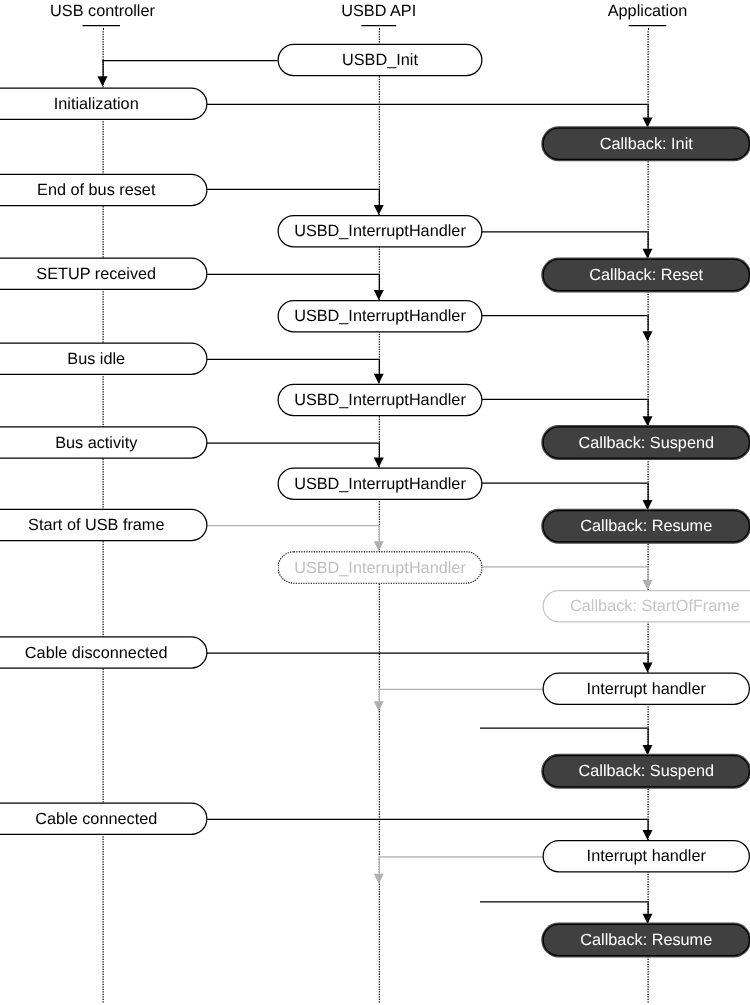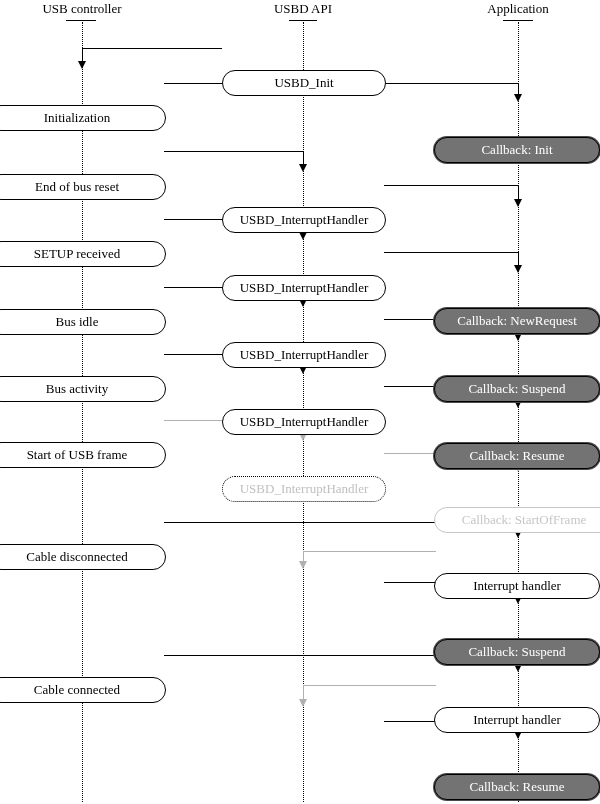--- a/index.html
+++ b/index.html
@@ -1,25 +1,25 @@
 <!DOCTYPE html>
 <html><head>
 <meta charset="utf-8">
 <style>
   html,body{margin:0;padding:0;background:#fff;}
   .canvas{position:relative;width:600px;height:804px;background:#fff;overflow:hidden;
-          font-family:Liberation Serif, serif;font-size:13px;color:#000;}
+          font-family:Liberation Sans, sans-serif;font-size:13px;color:#000;}
   .lifeline{position:absolute;top:22px;height:780px;width:0;border-left:1px dotted #000;}
   .actor{position:absolute;top:1px;transform:translateX(-50%);white-space:nowrap;}
   .tick{position:absolute;top:20px;height:0;border-top:1px solid #000;}
   .node{position:absolute;height:24px;line-height:24px;border:1px solid #000;border-radius:13px;
-        background:#fff;text-align:center;white-space:nowrap;box-sizing:content-box;margin-top:35px;}
+        background:#fff;text-align:center;white-space:nowrap;box-sizing:content-box;}
   .lbox{left:-12px;width:176px;}
   .mbox{left:222px;width:162px;}
-  .rpill{left:434px;width:164px;background:#737373;color:#fff;border-color:#000;box-shadow:0 0 0 1px #4a4a4a;}
+  .rpill{left:434px;width:164px;background:#404040;color:#fff;border-color:#000;box-shadow:0 0 0 1px #4a4a4a;}
   .rwhite{left:434px;width:164px;}
   .gdotted{border:1px dotted #000;color:#c0c0c0;}
   .gpill{left:434px;width:178px;border:1px solid #c6c6c6;color:#c6c6c6;}
   .hline{position:absolute;height:0;border-top:1px solid #000;}
   .vline{position:absolute;width:0;border-left:1px solid #000;}
   .grayline{border-color:#b0b0b0;}
   .arrow{position:absolute;width:0;height:0;border-left:4px solid transparent;
          border-right:4px solid transparent;border-top:8px solid #000;}
   .arrow.grayarr{border-top-color:#b0b0b0;}
 </style>
@@ -111,24 +111,24 @@
   <div class="hline" style="left:384px;top:721px;width:134px"></div>
   <div class="vline" style="left:518px;top:721px;height:10px"></div>
   <div class="arrow" style="left:514px;top:731px"></div>
 
   <div class="node mbox" style="top:35px">USBD_Init</div>
   <div class="node lbox" style="top:70px">Initialization</div>
   <div class="node rpill" style="top:102px">Callback: Init</div>
 
   <div class="node lbox" style="top:139px">End of bus reset</div>
   <div class="node mbox" style="top:172px">USBD_InterruptHandler</div>
+  <div class="node rpill" style="top:207px">Callback: Reset</div>
 
   <div class="node lbox" style="top:206px">SETUP received</div>
   <div class="node mbox" style="top:240px">USBD_InterruptHandler</div>
-  <div class="node rpill" style="top:273px">Callback: NewRequest</div>
 
   <div class="node lbox" style="top:274px">Bus idle</div>
   <div class="node mbox" style="top:307px">USBD_InterruptHandler</div>
   <div class="node rpill" style="top:341px">Callback: Suspend</div>
 
   <div class="node lbox" style="top:341px">Bus activity</div>
   <div class="node mbox" style="top:374px">USBD_InterruptHandler</div>
   <div class="node rpill" style="top:408px">Callback: Resume</div>
 
   <div class="node lbox" style="top:407px">Start of USB frame</div>

